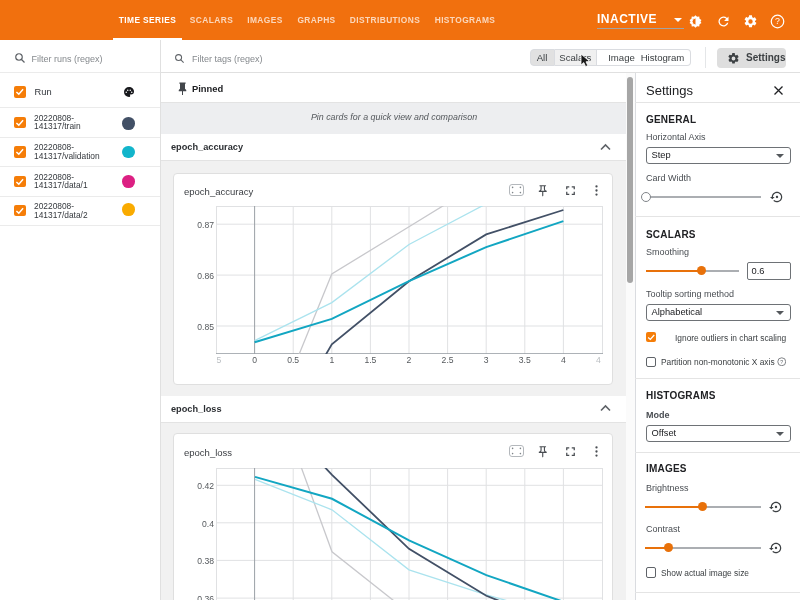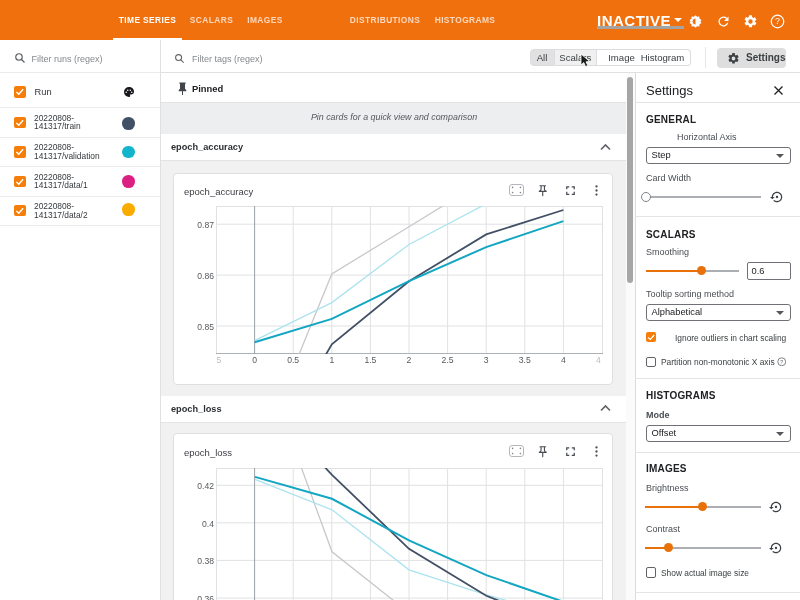--- a/index.html
+++ b/index.html
@@ -4,21 +4,21 @@
 <style>
   * { margin:0; padding:0; box-sizing:border-box; }
   html,body { width:800px; height:600px; overflow:hidden; }
   #app { position:relative; width:800px; height:600px; font-family:"Liberation Sans",sans-serif; background:#fff; }
   .abs { position:absolute; }
   
   #hdr { left:0; top:0; width:800px; height:40px; background:#f1700e; }
   #logo { left:16px; top:0; height:40px; line-height:40px; color:#fff; font-size:13px; }
   .tab { top:0; height:40px; line-height:41px; color:rgba(255,255,255,.72); font-size:8.4px; font-weight:bold; letter-spacing:.4px; text-align:center; }
   .tab.on { color:#fff; border-bottom:2px solid #fff; line-height:40px;}
-  #inactive { left:597px; top:12px; width:87px; color:#fff; font-size:15px; font-weight:bold; letter-spacing:.5px; border-bottom:3px solid #a3a3a3; height:17px; }
+  #inactive { left:597px; top:12px; width:87px; color:#fff; font-size:12px; font-weight:bold; letter-spacing:.5px; border-bottom:1px solid #a3a3a3; height:17px; }
   
   #sidebar { left:0; top:40px; width:161px; height:560px; background:#fff; border-right:1px solid #e0e0e0; }
   .srow { position:absolute; left:0; width:160px; border-bottom:1px solid #ebebeb; }
   .runtxt { position:absolute; left:34px; font-size:8.4px; line-height:8.7px; color:#34383d; }
   .cbx { position:absolute; width:11.5px; height:11.5px; border-radius:2px; background:#f57d08; }
   .cbx.off { background:#fff; border:1.5px solid #5f6368; }
   .dot { position:absolute; width:12.6px; height:12.6px; border-radius:50%; }
   
   #toolbar { left:161px; top:40px; width:639px; height:33px; background:#fff; border-bottom:1px solid #e0e0e0; }
   .btnseg { position:absolute; top:49.3px; height:17px; border:1px solid #dadce0; border-left:none; font-size:9.6px; color:#3c4043; text-align:center; line-height:16px; background:#fff;}
@@ -45,20 +45,21 @@
 </style>
 </head>
 <body>
 <div id="app">
 
   <div id="hdr" class="abs"></div>
   <div class="abs" style="left:0;top:40px;width:800px;height:5px;background:linear-gradient(to bottom, rgba(60,68,76,0.18), rgba(60,68,76,0));"></div>
   <div class="tab on abs" style="left:113px;width:69px;">TIME SERIES</div>
   <div class="tab abs" style="left:183px;width:57px;">SCALARS</div>
   <div class="tab abs" style="left:240px;width:50px;">IMAGES</div>
+  <div class="tab abs" style="left:290px;width:53px;">GRAPHS</div>
   <div class="tab abs" style="left:343px;width:84px;">DISTRIBUTIONS</div>
   <div class="tab abs" style="left:427px;width:76px;">HISTOGRAMS</div>
   <div id="inactive" class="abs">INACTIVE</div>
   <div class="abs" style="left:674px;top:18px;width:0;height:0;border-left:4px solid transparent;border-right:4px solid transparent;border-top:4.5px solid #fff;"></div>
   <svg class="abs" style="left:688px;top:13.5px" width="15" height="15" viewBox="0 0 24 24">
       <path fill="#fff" d="M12 2 L14.5 4.5 L18 4 L18.5 7.5 L21.5 9.5 L20 12 L21.5 14.5 L18.5 16.5 L18 20 L14.5 19.5 L12 22 L9.5 19.5 L6 20 L5.5 16.5 L2.5 14.5 L4 12 L2.5 9.5 L5.5 7.5 L6 4 L9.5 4.5 Z M12 6.5 A5.5 5.5 0 0 0 12 17.5 Z"></path>
       <circle cx="12" cy="12" r="5.5" fill="none" stroke="#fff" stroke-width="1.5"></circle>
     </svg>
   <svg class="abs" style="left:716px;top:13.5px" width="15" height="15" viewBox="0 0 24 24">
       <path fill="#fff" d="M17.65 6.35A8 8 0 1 0 19.73 14h-2.08a6 6 0 1 1-1.42-6.23L13 11h7V4l-2.35 2.35z"></path>
@@ -271,21 +272,21 @@
   <div id="sbgutter" class="abs"></div>
   <div id="sbthumb" class="abs"></div>
 
   <div id="panel" class="abs"></div>
   <div class="abs" style="left:646px;top:82.5px;font-size:13px;color:#202124;">Settings</div>
   <svg class="abs" style="left:772.5px;top:84.5px" width="11" height="11" viewBox="0 0 11 11">
       <path d="M1.5 1.5 L9.5 9.5 M9.5 1.5 L1.5 9.5" stroke="#202124" stroke-width="1.3"></path>
     </svg>
   <div class="pdivider abs" style="top:101.5px;"></div>
   <div class="phead abs" style="top:113.8px;">GENERAL</div>
-  <div class="plabel abs" style="top:131.5px;margin-left:31px;">Horizontal Axis</div>
+  <div class="plabel abs" style="top:131.5px;">Horizontal Axis</div>
   <div class="dropdown abs" style="top:147px;">Step</div>
   <div class="ddcaret abs" style="left:776px;top:153.5px;"></div>
   <div class="plabel abs" style="top:173.3px;">Card Width</div>
   <div class="track abs" style="left:646px;top:196px;width:115px;"></div>
   <div class="abs" style="left:641.3px;top:192px;width:10px;height:10px;border-radius:50%;background:#fff;border:1.6px solid #808489;"></div>
   <svg class="abs" style="left:770px;top:190px" width="14" height="14" viewBox="0 0 24 24">
       <path fill="#3c4043" d="M14 12c0-1.1-.9-2-2-2s-2 .9-2 2 .9 2 2 2 2-.9 2-2zm-2-9c-4.97 0-9 4.03-9 9H0l4 4 4-4H5c0-3.87 3.13-7 7-7s7 3.13 7 7-3.13 7-7 7c-1.9 0-3.62-.76-4.88-1.99L5.7 18.42C7.32 20.01 9.55 21 12 21c4.97 0 9-4.03 9-9s-4.03-9-9-9z"></path>
     </svg>
   <div class="pdivider abs" style="top:216px;"></div>
   <div class="phead abs" style="top:229px;">SCALARS</div>

